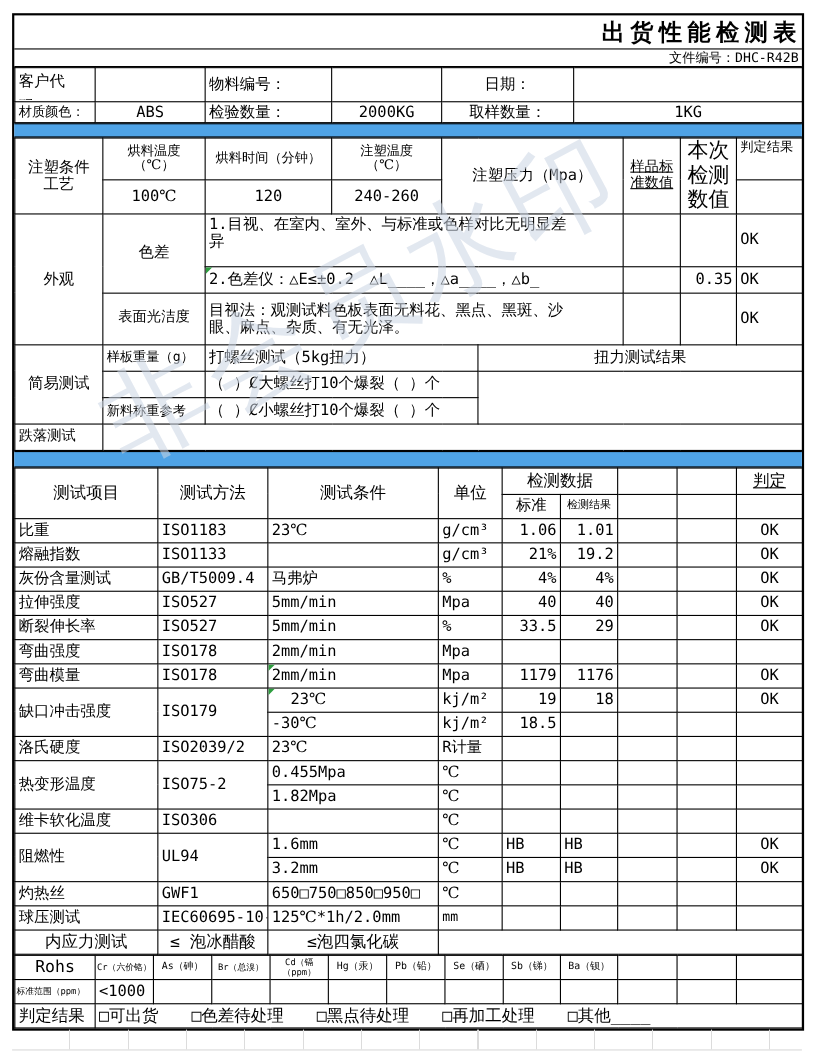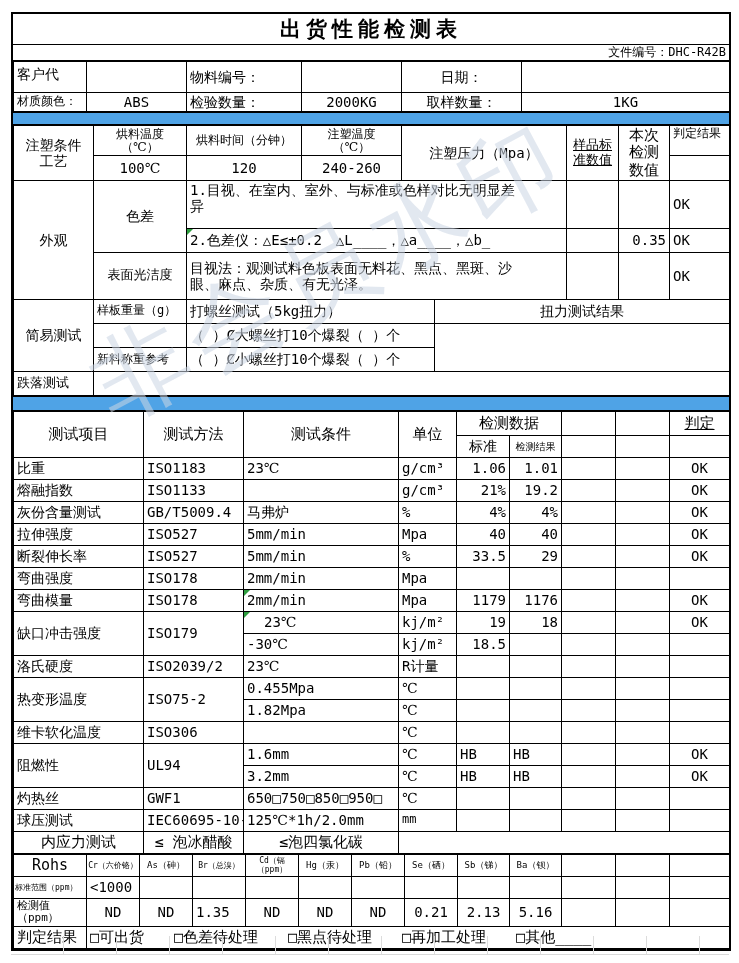--- a/index.html
+++ b/index.html
@@ -8,21 +8,21 @@
     font-family:"DejaVu Sans Mono","Liberation Serif","DejaVu Serif",serif;
     color:#000;
     --separator-blue:#4fa3e6;
     --note-green:#2e9e3f;
     --watermark:#ccd6e4;
   }
   .frame{
     position:absolute;left:11px;top:12px;width:716px;
     border:2px solid #000;background:#fff;box-sizing:content-box;
   }
-  .title-row{height:30px;border-bottom:1px solid #000;display:flex;align-items:center;justify-content:center;}
+  .title-row{height:30px;border-bottom:1px solid #000;display:flex;align-items:center;justify-content:flex-end;}
   .title-row span{font-size:21px;font-weight:bold;letter-spacing:5px;}
   .fileno-row{height:16px;border-bottom:1px solid #000;display:flex;align-items:center;justify-content:flex-end;font-size:12px;padding-right:3px;box-sizing:border-box;}
   table{border-collapse:collapse;table-layout:fixed;width:716px;}
   td{border:1px solid #000;padding:1px 3px;font-size:14px;line-height:1.15;overflow:hidden;vertical-align:middle;box-sizing:border-box;}
   .c{text-align:center;} .l{text-align:left;} .r{text-align:right;}
   .sm{font-size:12px;} .xs{font-size:9px;padding:0 1px;text-align:center;} .xxs{font-size:8px;padding:0 1px;}
   .pre{white-space:pre-line;}
   .nw{white-space:nowrap;}
   .top td{height:30px;}
   .top tr.r2 td{height:16px;}
@@ -109,21 +109,21 @@
         <tr>
       <td rowspan="2" class="c pre" style="height:28px;">注塑条件
 工艺</td>
       <td class="c pre sm" style="line-height:13px;">烘料温度
 （℃）</td>
       <td class="c sm nw">烘料时间（分钟）</td>
       <td class="c pre sm" style="line-height:13px;">注塑温度
 （℃）</td>
       <td rowspan="2" colspan="2" class="c">注塑压力（Mpa）</td>
       <td rowspan="2" class="c sm" style="font-size:13px;text-decoration:underline;">样品标准数值</td>
-      <td rowspan="2" class="c sm" style="font-size:15px;">本次检测数值</td>
+      <td rowspan="2" class="c sm" style="font-size:19px;">本次检测数值</td>
       <td class="l sm" style="vertical-align:top;">判定结果</td>
     </tr>
     <tr>
       <td class="c">100℃</td>
       <td class="c">120</td>
       <td class="c">240-260</td>
       <td></td>
     </tr>
     <tr>
       <td rowspan="3" class="c">外观</td>
@@ -436,35 +436,20 @@
       <td></td>
       <td></td>
       <td></td>
       <td></td>
       <td></td>
       <td></td>
       <td></td>
       <td></td>
     </tr>
     <tr>
-      <td class="l sm" style="height:24px;font-size:11px;">检测值（ppm）</td>
-      <td class="c">ND</td>
-      <td class="c">ND</td>
-      <td class="l">1.35</td>
-      <td class="c">ND</td>
-      <td class="c">ND</td>
-      <td class="c">ND</td>
-      <td class="c">0.21</td>
-      <td class="c">2.13</td>
-      <td class="c">5.16</td>
-      <td></td>
-      <td></td>
-      <td></td>
-    </tr>
-    <tr>
       <td class="l" style="font-size:15px;">判定结果</td>
       <td colspan="12" class="l nw" style="font-size:15px;">□可出货　　□色差待处理　　□黑点待处理　　□再加工处理　　□其他____</td>
     </tr>
   </tbody>
     </table>
 
 </div>
 
 <div class="ghost"></div>
 

